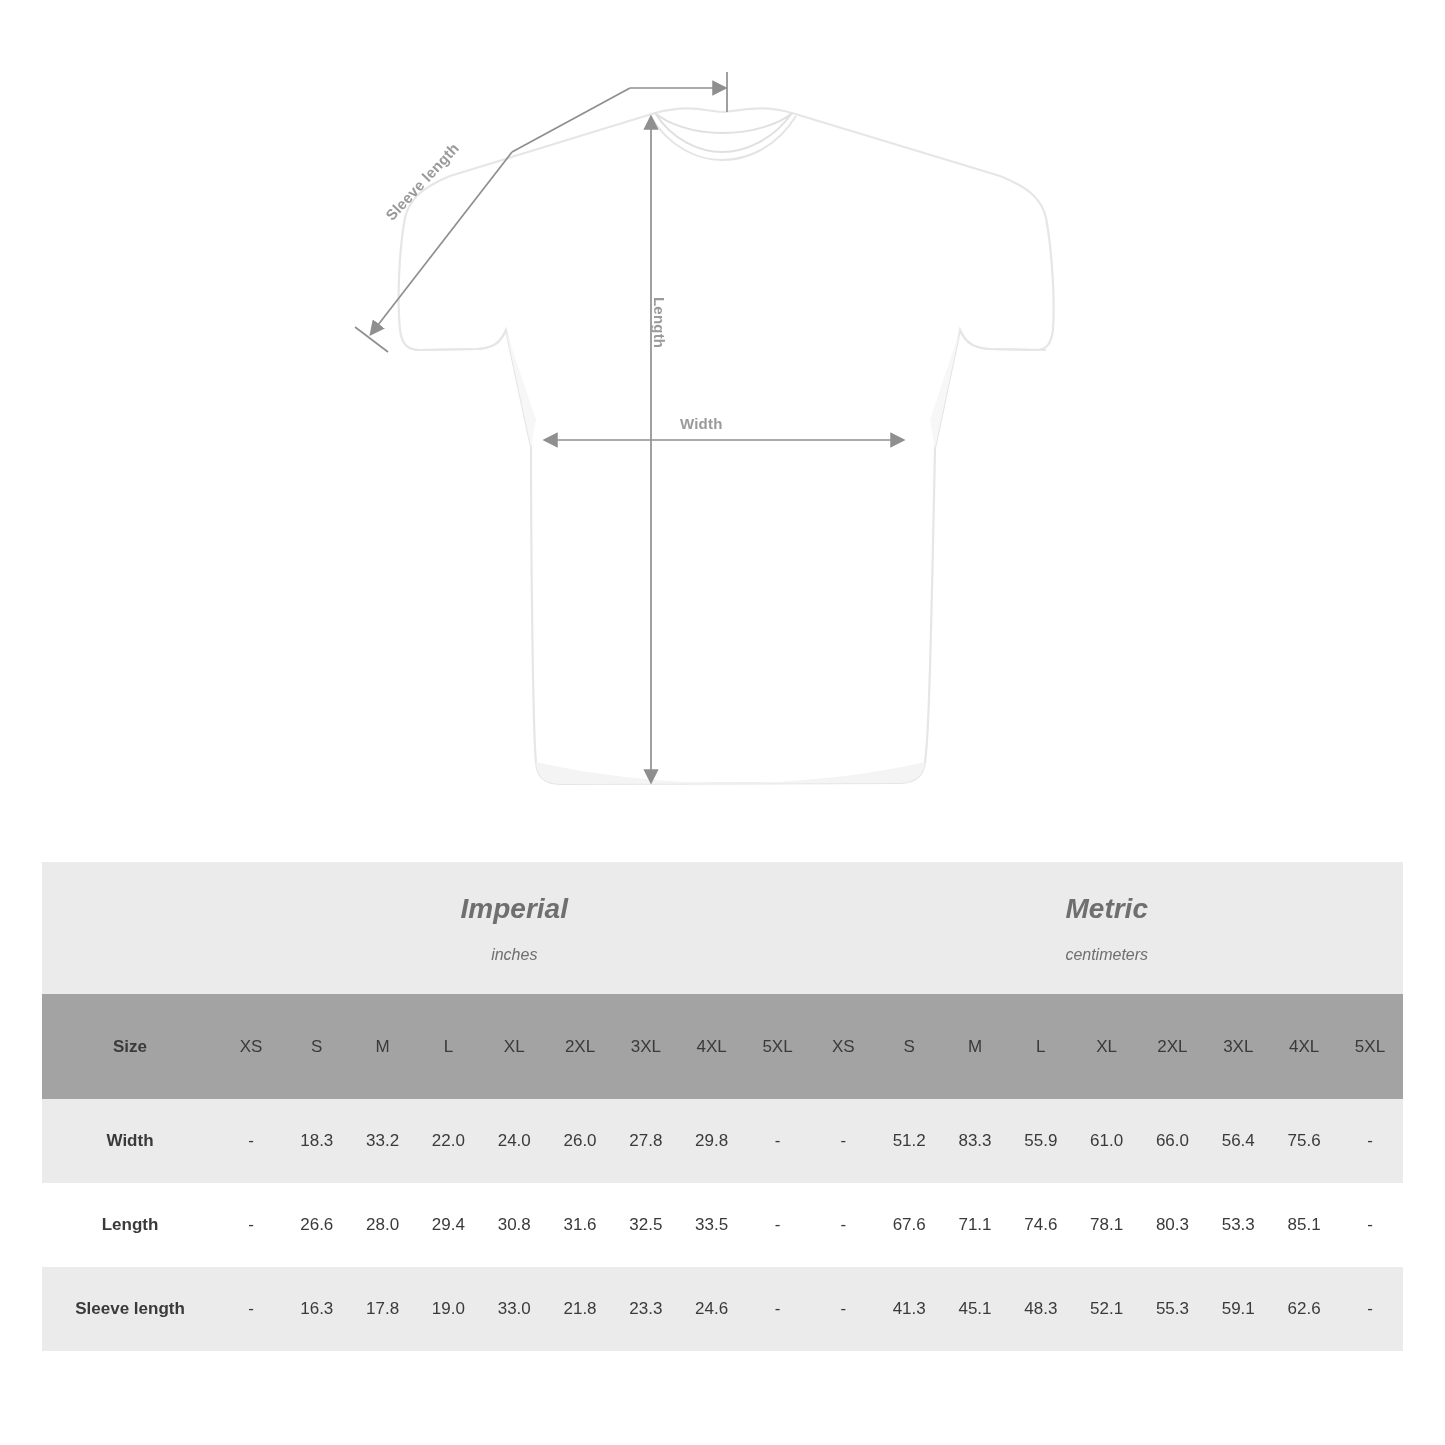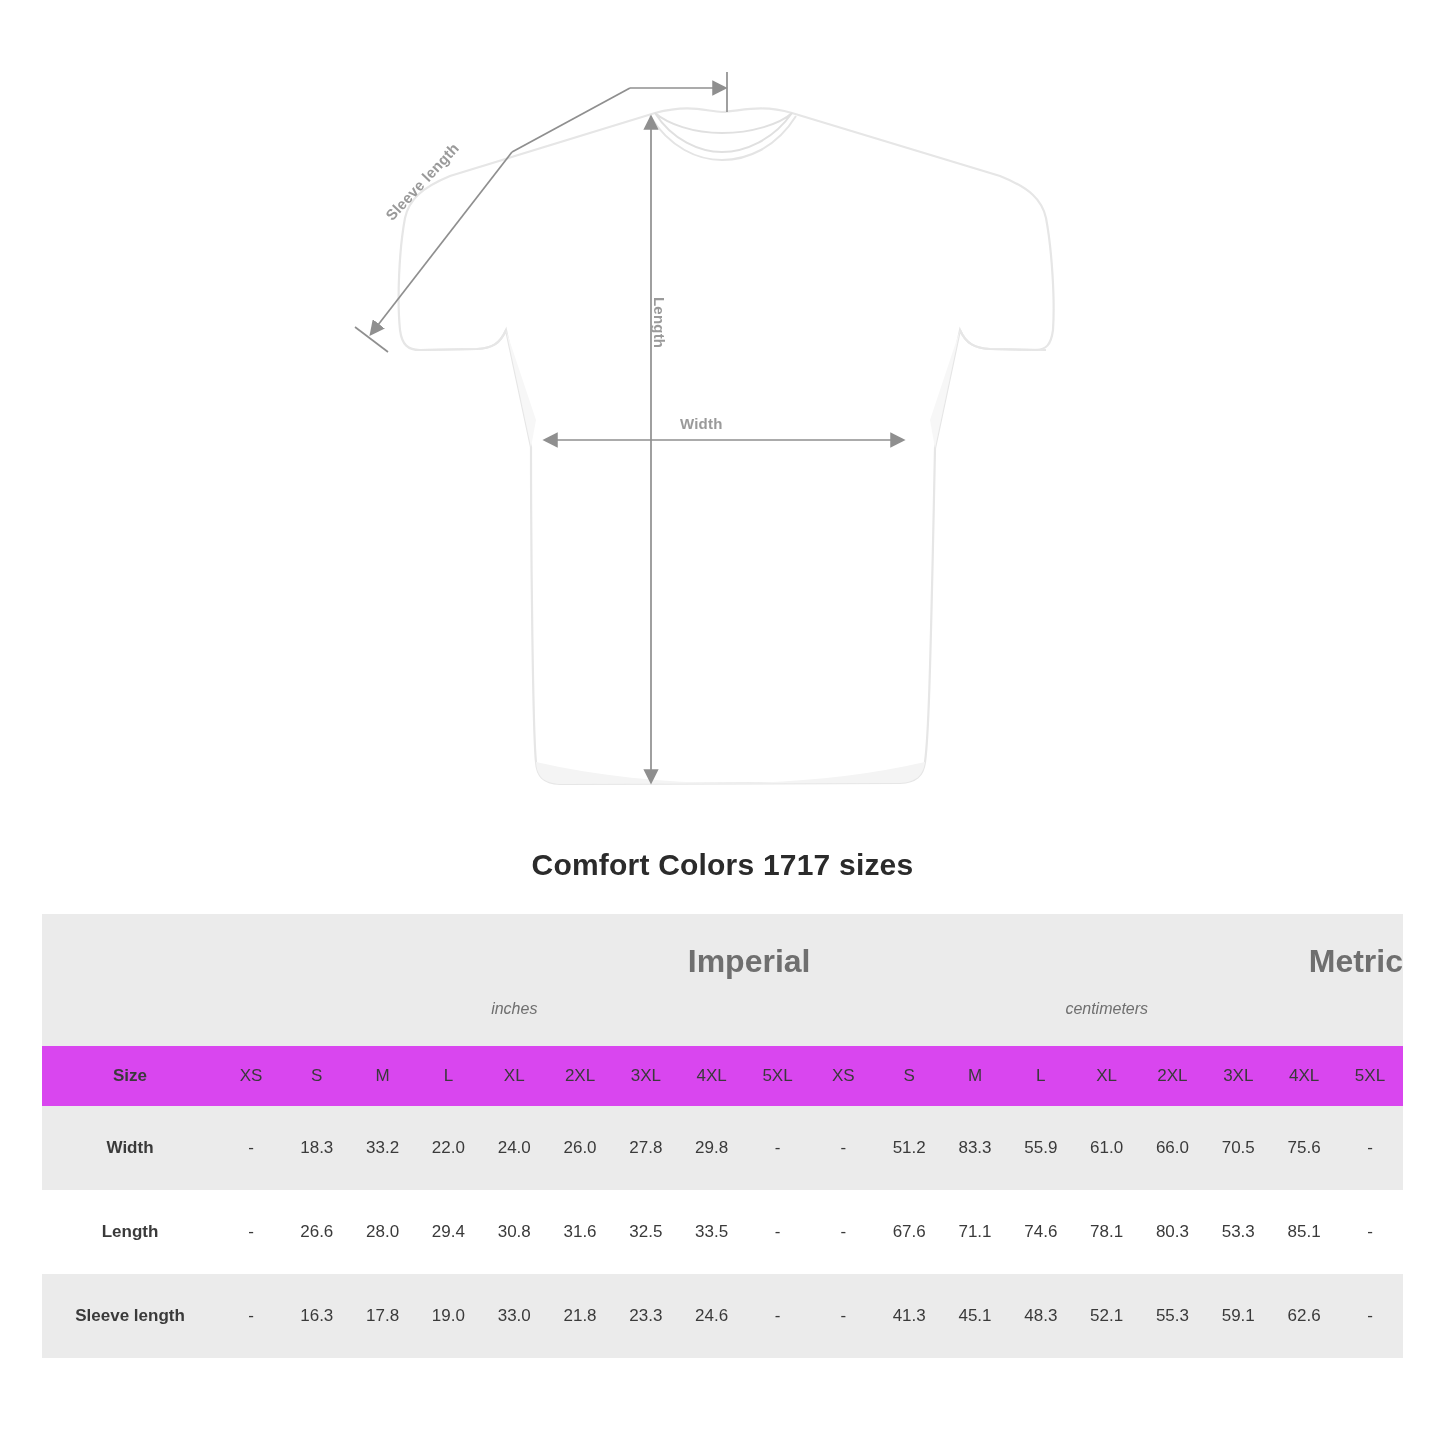--- a/index.html
+++ b/index.html
@@ -73,36 +73,36 @@
     margin: 0;
     text-align: center;
     vertical-align: middle;
     font-weight: normal;
   }
   .unit-header td {
     background: #ebebeb;
     height: 132px;
   }
   .unit-name {
-    font-size: 32px;
+    font-size: 28px;
+    font-style: italic;
     font-weight: bold;
     color: #6f6f6f;
     line-height: 1.2;
-    text-align: right;
   }
   .unit-sub {
     font-size: 16px;
     font-style: italic;
     color: #6f6f6f;
     margin-top: 20px;
   }
 
   .sizes-row td {
-    background: #d946ef;
-    height: 60px;
+    background: #a3a3a3;
+    height: 105px;
     font-size: 17px;
     font-weight: bold;
     color: #3a3a3a;
   }
   .sizes-row td.rowlabel {
     font-size: 17px;
     font-weight: bold;
   }
 
   .data-row td {
@@ -180,21 +180,20 @@
       <line x1="355" y1="327" x2="388" y2="352" stroke="#8f8f8f" stroke-width="1.7"></line>
     </g>
   </svg>
 
   <div class="dim-label width-lbl">Width</div>
   <div class="dim-label length-lbl">Length</div>
   <div class="dim-label sleeve-lbl">Sleeve length</div>
 </div>
 
 <div class="title-block">
-  <h1 class="title">Comfort Colors 1717 sizes</h1>
 </div>
 
 <div class="table-wrap">
   <table class="size-chart">
     <colgroup>
       <col class="firstcol">
       <col class="cell">
         <col class="cell">
         <col class="cell">
         <col class="cell">
@@ -259,21 +258,21 @@
         <td>26.0</td>
         <td>27.8</td>
         <td>29.8</td>
         <td>-</td>
         <td>-</td>
         <td>51.2</td>
         <td>83.3</td>
         <td>55.9</td>
         <td>61.0</td>
         <td>66.0</td>
-        <td>70.5</td>
+        <td>56.4</td>
         <td>75.6</td>
         <td>-</td>
       </tr>
 
       <tr class="data-row plain">
         <td class="rowlabel">Length</td>
         <td>-</td>
         <td>26.6</td>
         <td>28.0</td>
         <td>29.4</td>

